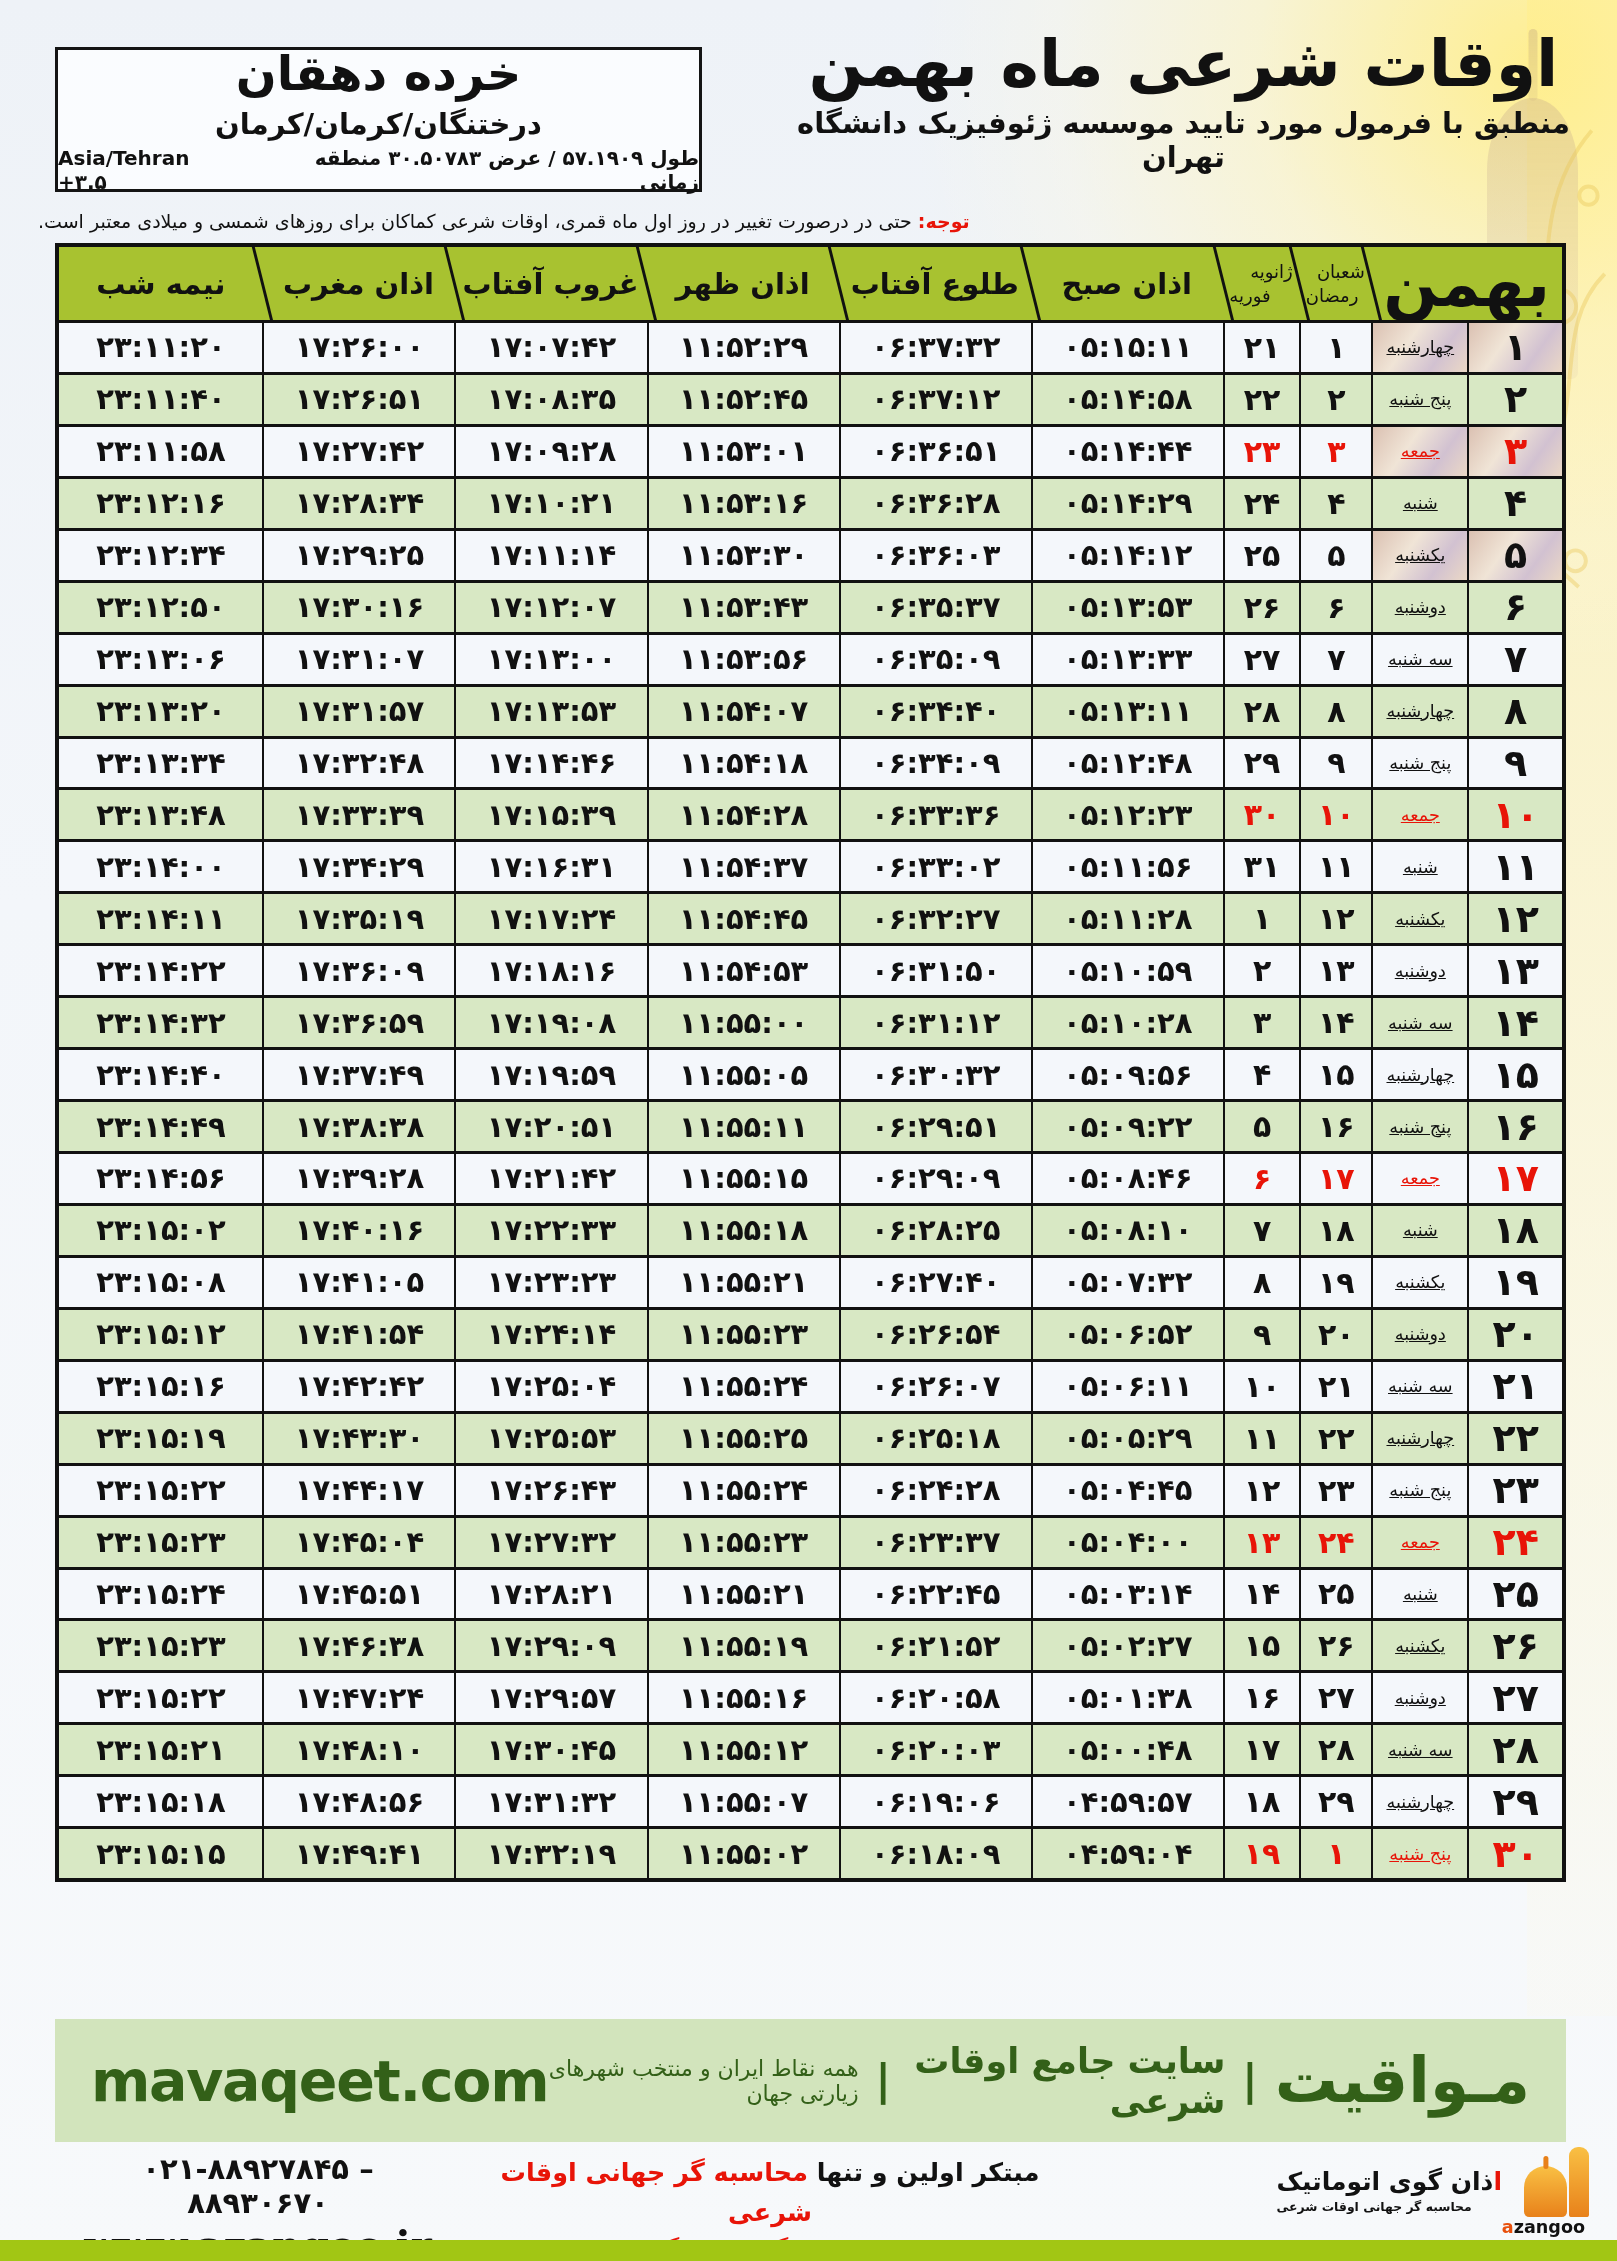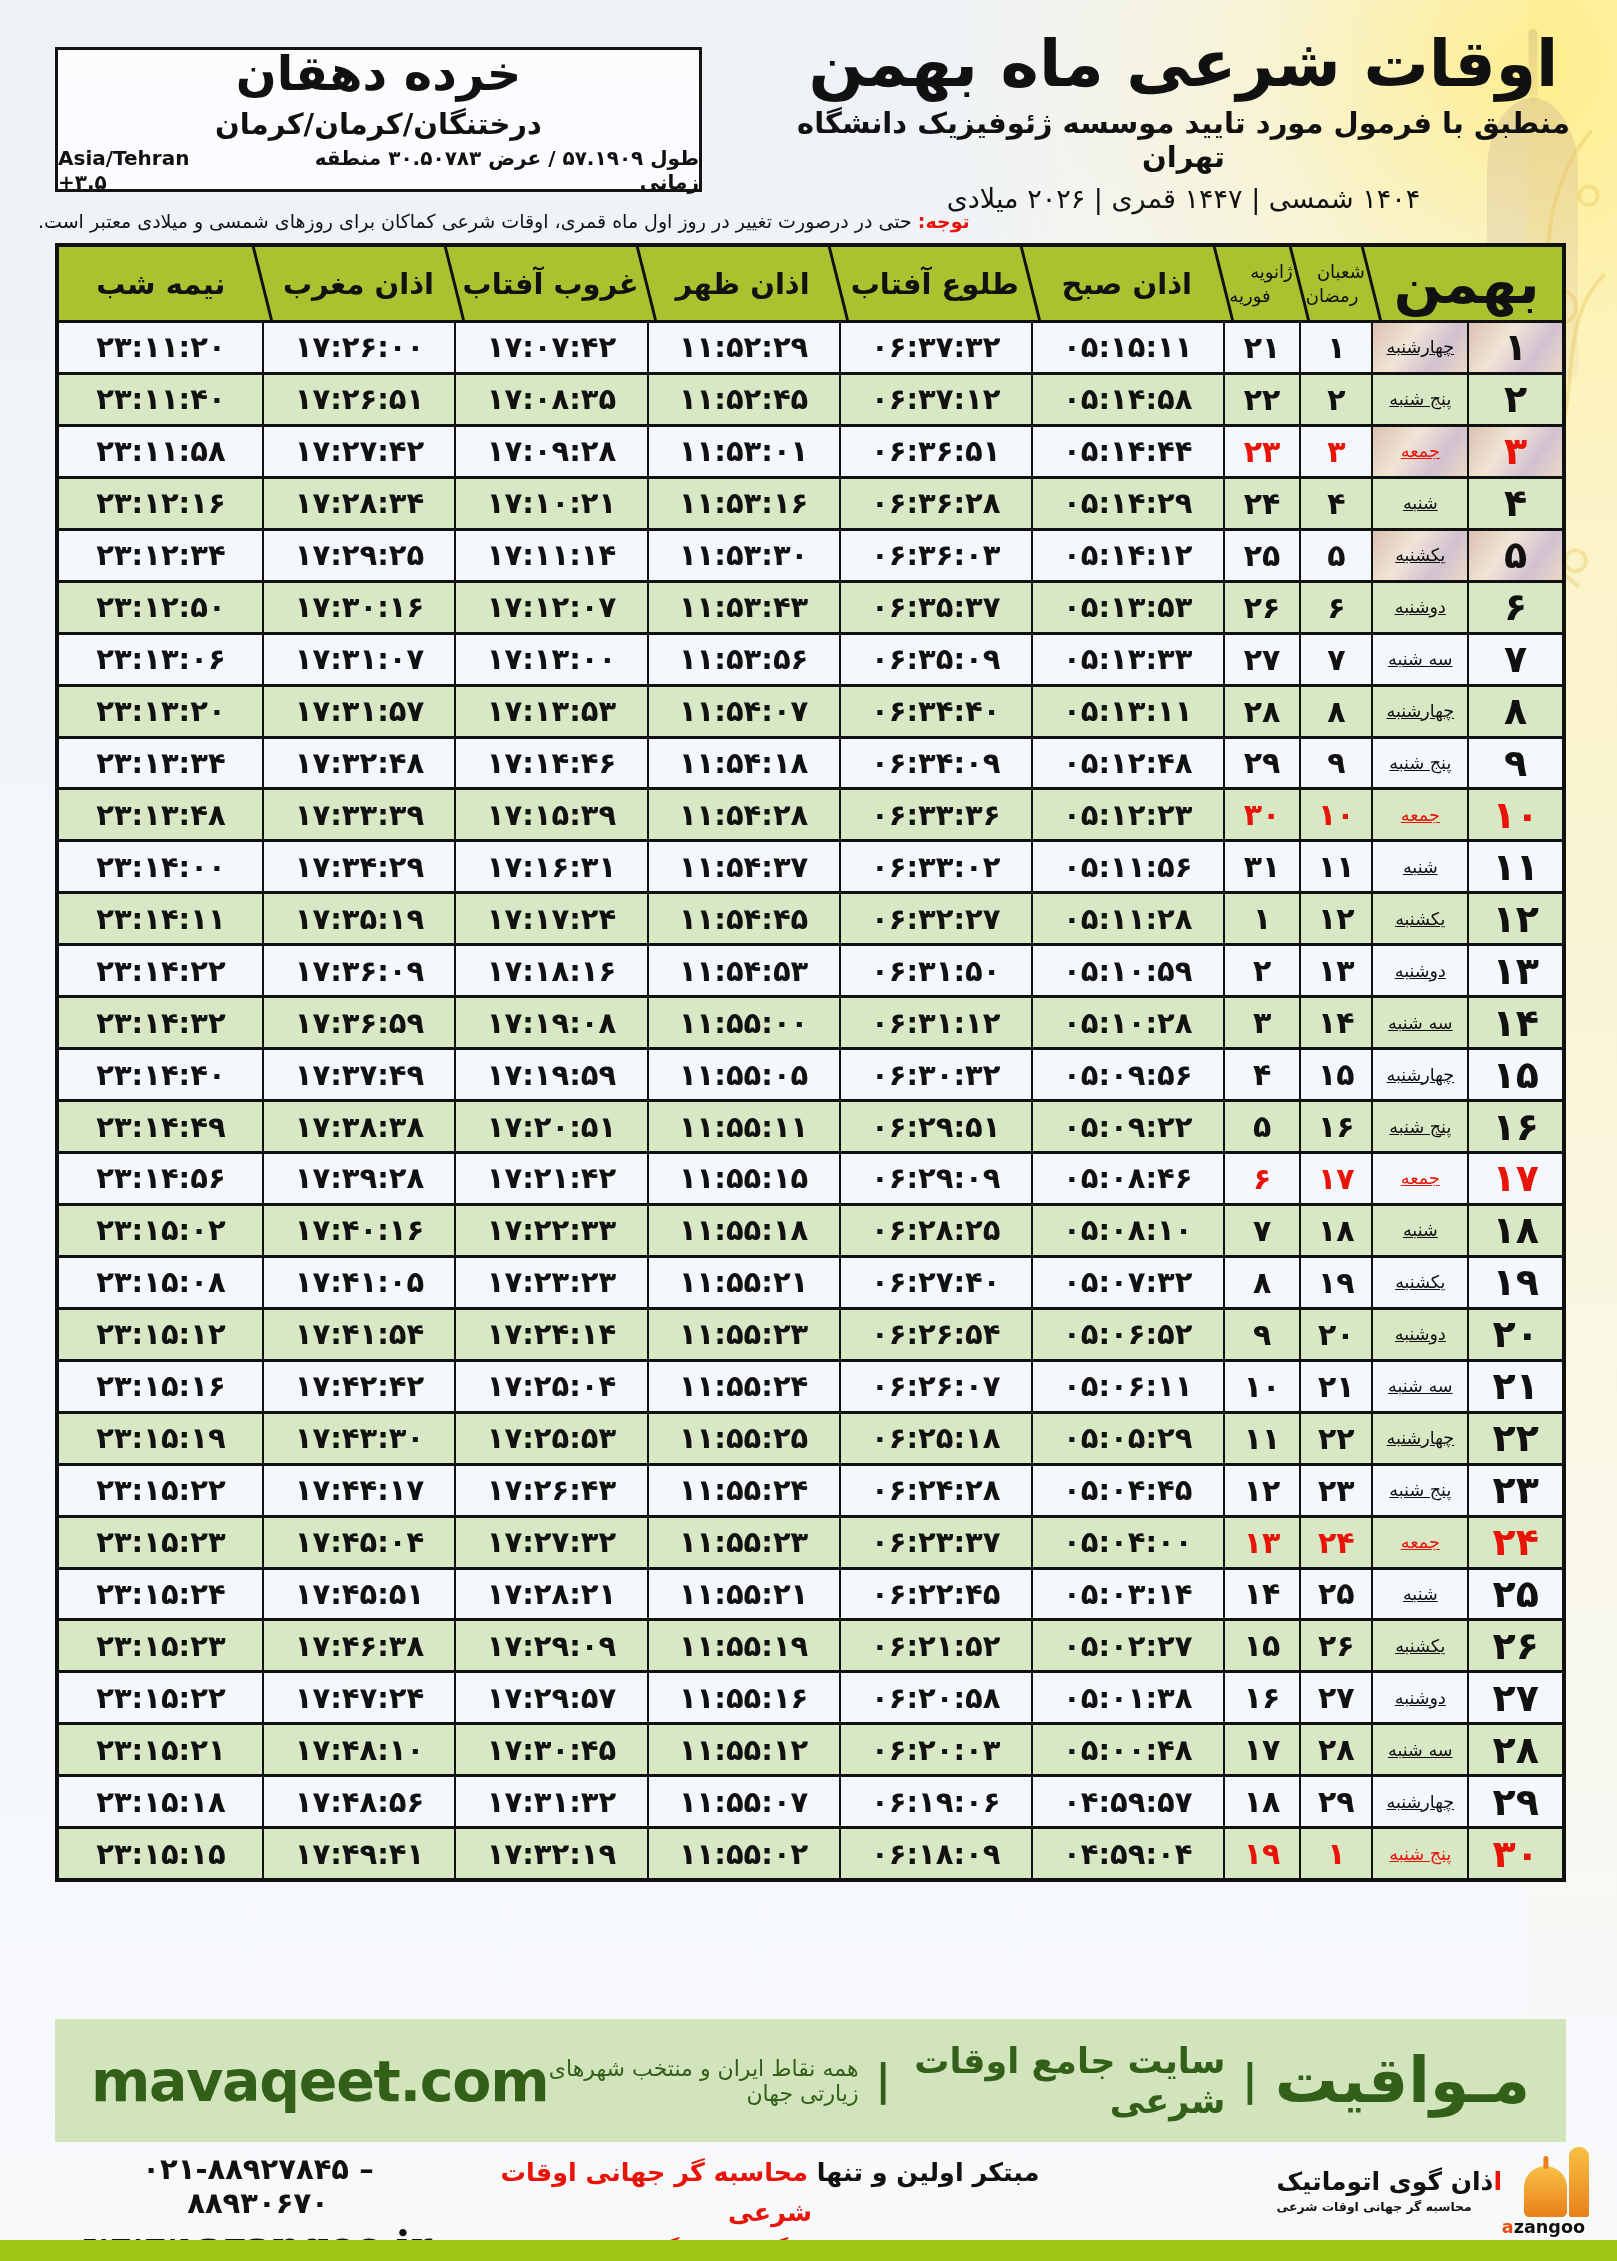--- a/index.html
+++ b/index.html
@@ -36,21 +36,21 @@
   .sub-title{font-size:29px;font-weight:bold;margin-top:2.6px;}
   .years-line{font-size:27px;margin-top:9px;}
   .note-line{position:absolute;left:38px;top:210px;direction:rtl;white-space:nowrap;font-size:19px;}
   .note-label{color:var(--friday-red);font-weight:bold;}
   
   .ptable{position:absolute;left:55px;top:243px;width:1511px;border:4.6px solid var(--ink);direction:rtl;background:#fff;}
   .thead{height:73px;background:var(--header-green);display:flex;align-items:stretch;}
   .hc{position:relative;display:flex;align-items:center;justify-content:center;}
   .hc:not(:first-child)::before{content:"";position:absolute;right:-2px;top:-1.3px;bottom:-1.3px;width:3.3px;
     background:var(--ink);transform:skewX(14deg);}
-  .h-month{width:12.69%;font-size:56px;font-weight:bold;}
+  .h-month{width:12.69%;font-size:64px;font-weight:bold;}
   .h-small{flex-direction:column;justify-content:center;font-size:18px;gap:3.9px;}
   .h-small .ln1{align-self:flex-start;margin-right:6.5px;}
   .h-small .ln2{align-self:flex-end;margin-left:6.5px;}
   .h-lunar{width:4.79%;}
   .h-greg{width:5.09%;}
   .h-time{font-size:29px;font-weight:bold;}
   .h-sobh,.h-tolu,.h-zohr,.h-ghorub,.h-maghreb{width:12.78%;}
   .h-nime{width:13.51%;}
   #rows{display:flex;flex-direction:column;height:1558px;}
   .trow{flex:1;display:flex;border-top:3.3px solid var(--ink);background:var(--row-light);}
@@ -124,21 +124,20 @@
   <div class="loc-region">درختنگان/کرمان/کرمان</div>
   <div class="loc-coords">
     <span>طول ۵۷.۱۹۰۹ / عرض ۳۰.۵۰۷۸۳ منطقه زمانی</span>
     <span dir="ltr">Asia/Tehran +۳.۵</span>
   </div>
 </div>
 
 <div class="title-block">
   <h1 class="main-title">اوقات شرعی ماه بهمن</h1>
   <div class="sub-title">منطبق با فرمول مورد تایید موسسه ژئوفیزیک دانشگاه تهران</div>
-  <div class="years-line">۱۴۰۴ شمسی | ۱۴۴۷ قمری | ۲۰۲۶ میلادی</div>
 </div>
 
 <div class="note-line">
   <span class="note-label">توجه:</span>
   <span>حتی در درصورت تغییر در روز اول ماه قمری، اوقات شرعی کماکان برای روزهای شمسی و میلادی معتبر است.</span>
 </div>
 
 <div class="ptable">
   <div class="thead">
     <div class="hc h-month">بهمن</div>

